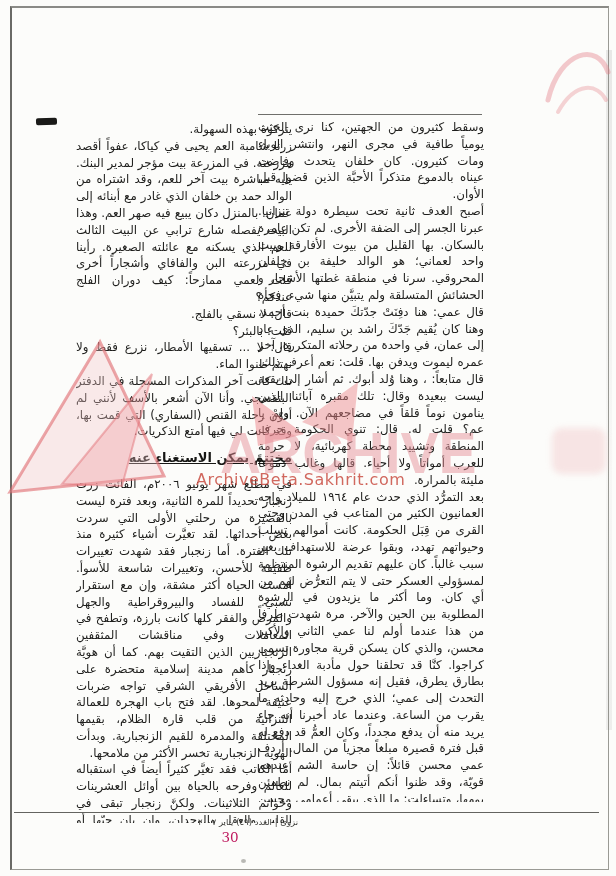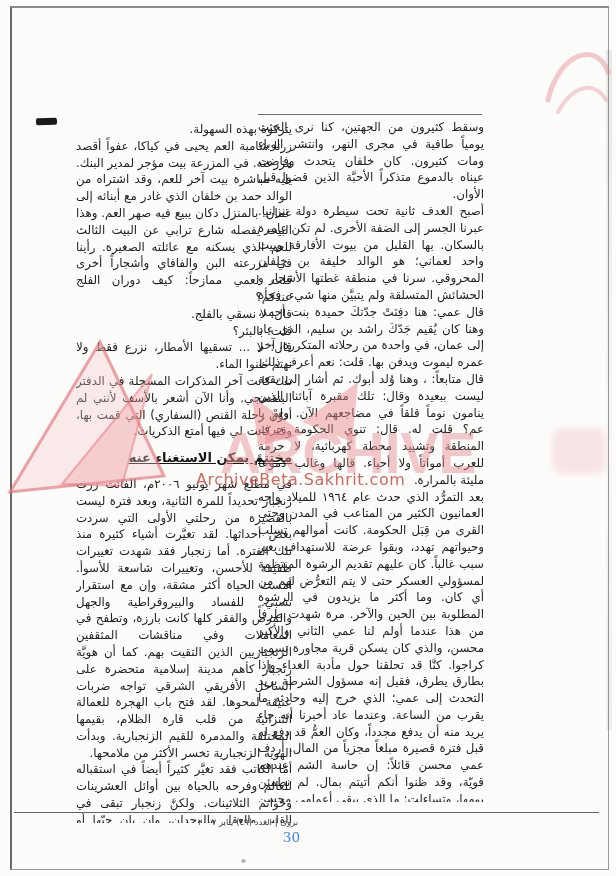--- a/index.html
+++ b/index.html
@@ -27,22 +27,22 @@
   .section-heading{
     display:block;font-size:13px;font-weight:bold;text-decoration:underline;
     margin:10px 0 9px;text-align:right;color:#161614;
   }
   .footer-rule{position:absolute;left:14px;top:812px;width:585px;height:1px;background:#63635f;}
   .journal-line{
     position:absolute;left:108px;top:817px;width:280px;text-align:center;
     direction:rtl;font-size:8.5px;color:#3c3c38;letter-spacing:.5px;
   }
   .page-number{
-    position:absolute;left:160px;top:829px;width:140px;text-align:right;
-    font-family:"DejaVu Serif",serif;font-size:13.5px;color:#3b82f6;
+    position:absolute;left:160px;top:829px;width:140px;text-align:center;
+    font-family:"DejaVu Serif",serif;font-size:13.5px;color:#be185d;
   }
   .ink-spot{
     position:absolute;left:36px;top:118px;width:21px;height:7px;
     background:#1a1a18;border-radius:2px;transform:rotate(-2deg);
   }
   .speck{position:absolute;left:241px;top:859px;width:5px;height:4px;background:#b9b9b5;border-radius:50%;}
   
   .wm{pointer-events:none;}
   .wm-archive{
     position:absolute;left:220px;top:420px;

